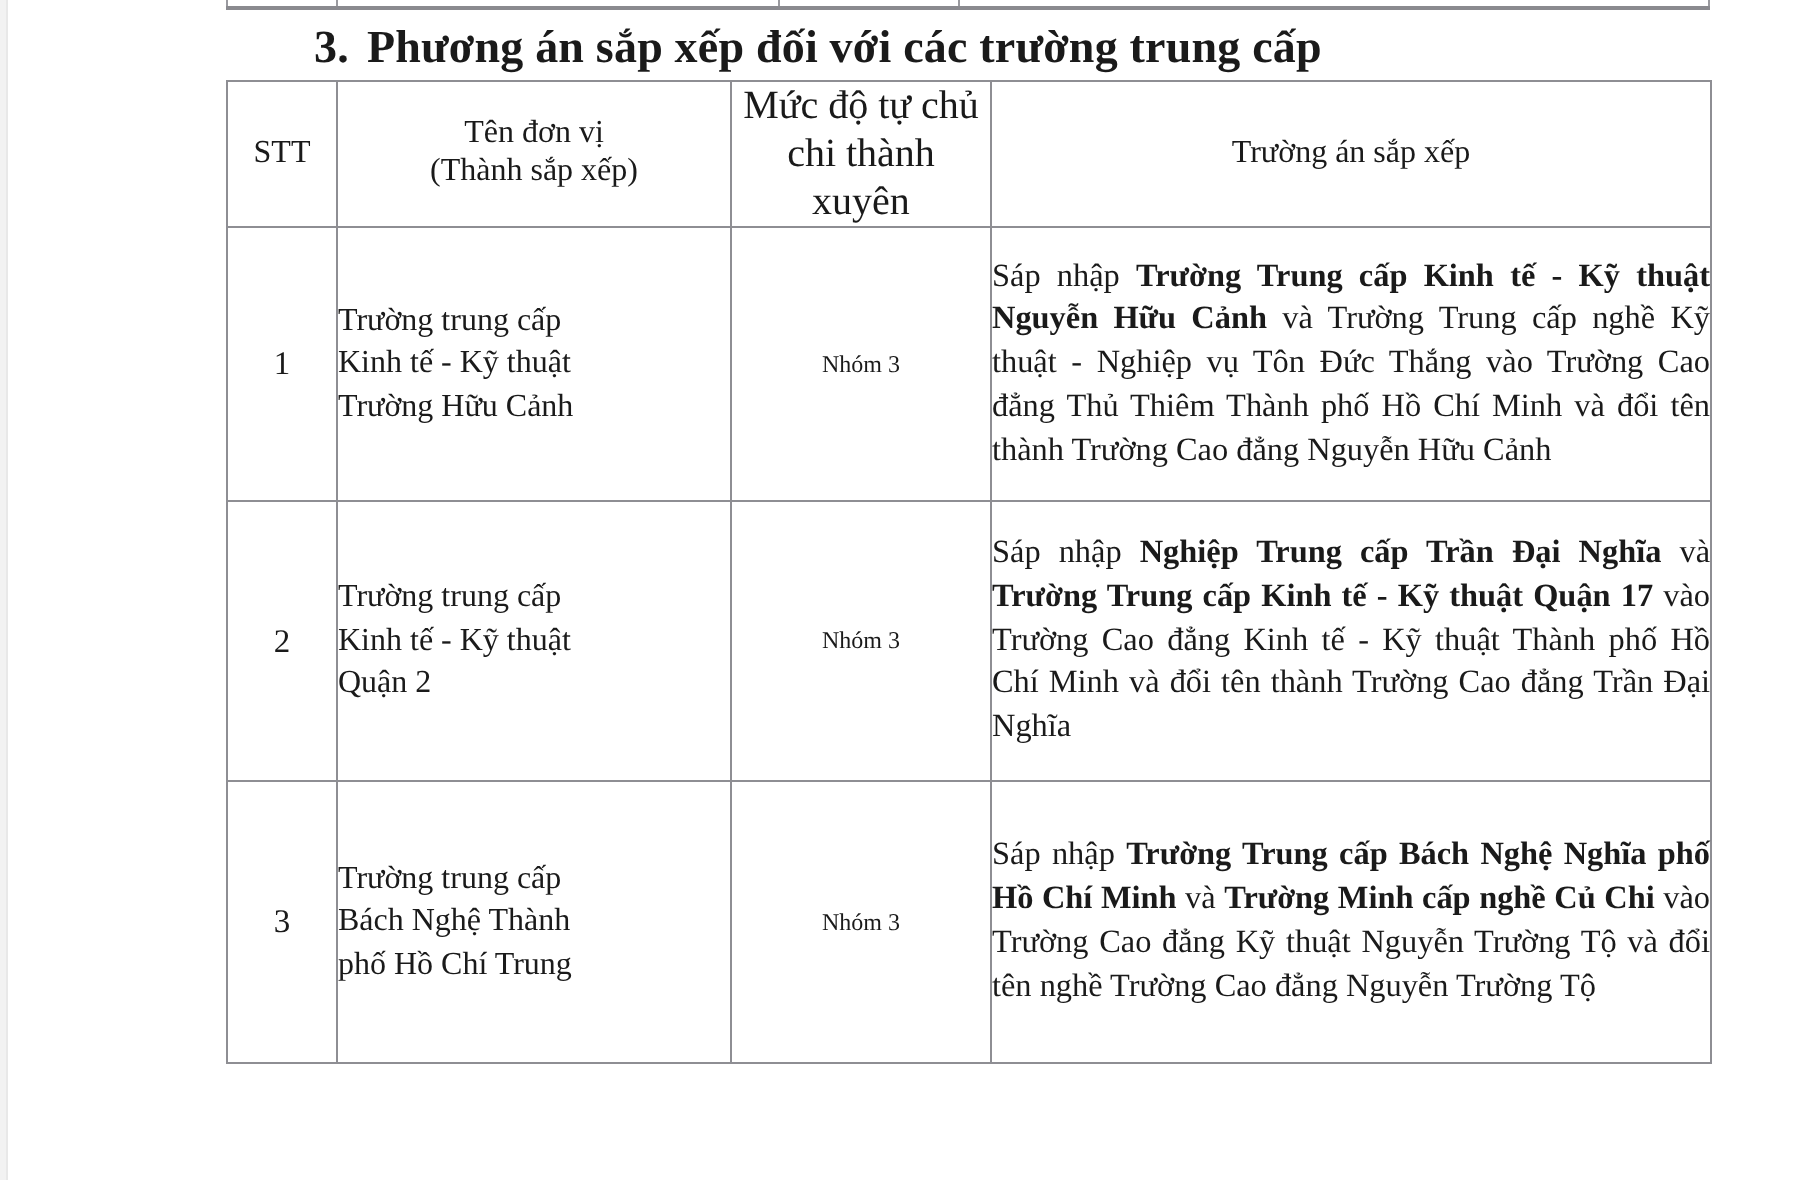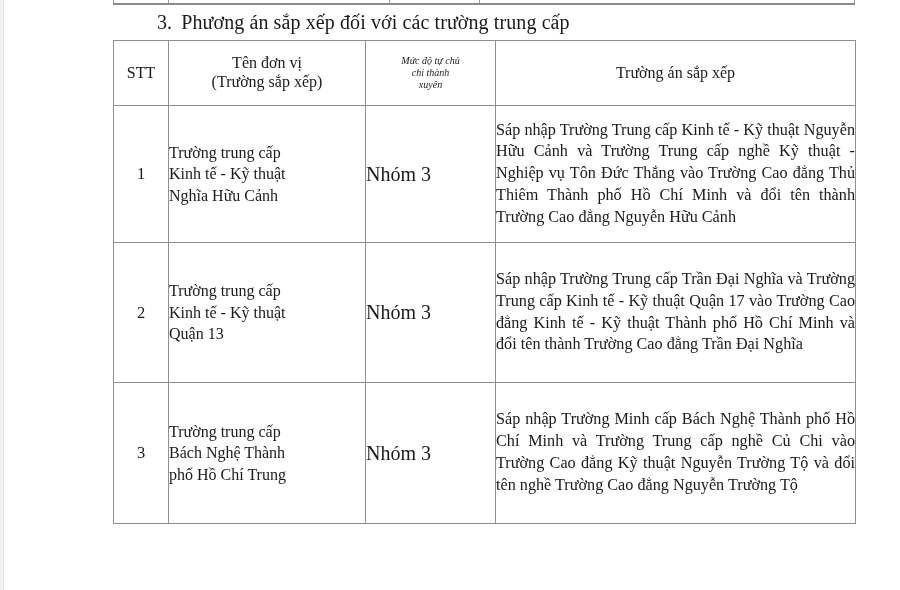--- a/index.html
+++ b/index.html
@@ -49,22 +49,22 @@
   .prev-table-sliver .vdiv.b { left: 276px; }
   .prev-table-sliver .vdiv.c { left: 366px; }
   .prev-table-sliver .vdiv.d { right: 0px; }
   .prev-table-sliver .vdiv.e { left: 0px; }
 
   
   .section-heading {
     position: absolute;
     left: 157px;
     top: 11px;
-    font-size: 20px;
-    font-weight: normal;
+    font-size: 23px;
+    font-weight: bold;
     letter-spacing: 0.1px;
     white-space: nowrap;
     text-align: right;
   }
   .section-heading .num {
     display: inline-block;
     margin-right: 9px;
   }
 
   
@@ -92,52 +92,51 @@
   .hdr-cell {
     text-align: center;
     font-weight: bold;
     font-size: 16px;
     line-height: 1.18;
     padding: 6px 4px;
     height: 65px;
     box-sizing: border-box;
   }
   .hdr-cell.small {
-    font-size: 10px;
+    font-size: 20px;
     line-height: 1.2;
-    font-style: italic;
   }
 
   
   .cell-stt {
     text-align: center;
     font-size: 16.5px;
     height: 136px;
   }
   .cell-name {
     font-size: 16px;
     line-height: 1.35;
     padding: 0 6px 0 14px;
     margin-left: 32px;
   }
   .cell-name .ln { display: block; white-space: nowrap; }
   .cell-level {
-    text-align: left;
-    font-size: 20px;
+    text-align: center;
+    font-size: 12px;
   }
   .cell-plan {
     font-size: 16.2px;
     line-height: 1.345;
     text-align: justify;
     text-align-last: left;
     padding: 3px 5px 3px 6px;
     vertical-align: top;
     hyphens: none;
   }
-  .cell-plan b { font-weight: normal; }
+  .cell-plan b { font-weight: bold; }
 
   .row1 td { height: 136px; }
   .row2 td { height: 139px; }
   .row3 td { height: 140px; }
 </style>
 </head>
 <body>
 
 <div class="page-edge-left"></div>
 
@@ -158,55 +157,55 @@
     <col class="col-stt">
     <col class="col-name">
     <col class="col-level">
     <col class="col-plan">
   </colgroup>
   <thead>
     <tr>
       <th class="hdr-cell">STT</th>
       <th class="hdr-cell">
         <div>Tên đơn vị</div>
-        <div>(Trường sắp xếp)</div>
+        <div>(Thành sắp xếp)</div>
       </th>
       <th class="hdr-cell small">
         <div>Mức độ tự chủ</div>
         <div>chi thành</div>
         <div>xuyên</div>
       </th>
       <th class="hdr-cell">Trường án sắp xếp</th>
     </tr>
   </thead>
   <tbody>
     <tr class="row1">
       <td class="cell-stt">1</td>
       <td class="cell-name">
         <span class="ln">Trường trung cấp</span>
         <span class="ln">Kinh tế - Kỹ thuật</span>
-        <span class="ln">Nghĩa Hữu Cảnh</span>
+        <span class="ln">Trường Hữu Cảnh</span>
       </td>
       <td class="cell-level">Nhóm 3</td>
       <td class="cell-plan"><span>Sáp nhập </span><b>Trường Trung cấp Kinh tế - Kỹ thuật Nguyễn Hữu Cảnh</b><span> và Trường Trung cấp nghề Kỹ thuật - Nghiệp vụ Tôn Đức Thắng vào Trường Cao đẳng Thủ Thiêm Thành phố Hồ Chí Minh và đổi tên thành Trường Cao đẳng Nguyễn Hữu Cảnh</span></td>
     </tr>
     <tr class="row2">
       <td class="cell-stt">2</td>
       <td class="cell-name">
         <span class="ln">Trường trung cấp</span>
         <span class="ln">Kinh tế - Kỹ thuật</span>
-        <span class="ln">Quận 13</span>
+        <span class="ln">Quận 2</span>
       </td>
       <td class="cell-level">Nhóm 3</td>
-      <td class="cell-plan"><span>Sáp nhập </span><b>Trường Trung cấp Trần Đại Nghĩa</b><span> và </span><b>Trường Trung cấp Kinh tế - Kỹ thuật Quận 17</b><span> vào Trường Cao đẳng Kinh tế - Kỹ thuật Thành phố Hồ Chí Minh và đổi tên thành Trường Cao đẳng Trần Đại Nghĩa</span></td>
+      <td class="cell-plan"><span>Sáp nhập </span><b>Nghiệp Trung cấp Trần Đại Nghĩa</b><span> và </span><b>Trường Trung cấp Kinh tế - Kỹ thuật Quận 17</b><span> vào Trường Cao đẳng Kinh tế - Kỹ thuật Thành phố Hồ Chí Minh và đổi tên thành Trường Cao đẳng Trần Đại Nghĩa</span></td>
     </tr>
     <tr class="row3">
       <td class="cell-stt">3</td>
       <td class="cell-name">
         <span class="ln">Trường trung cấp</span>
         <span class="ln">Bách Nghệ Thành</span>
         <span class="ln">phố Hồ Chí Trung</span>
       </td>
       <td class="cell-level">Nhóm 3</td>
-      <td class="cell-plan"><span>Sáp nhập </span><b>Trường Minh cấp Bách Nghệ Thành phố Hồ Chí Minh</b><span> và </span><b>Trường Trung cấp nghề Củ Chi</b><span> vào Trường Cao đẳng Kỹ thuật Nguyễn Trường Tộ và đổi tên nghề Trường Cao đẳng Nguyễn Trường Tộ</span></td>
+      <td class="cell-plan"><span>Sáp nhập </span><b>Trường Trung cấp Bách Nghệ Nghĩa phố Hồ Chí Minh</b><span> và </span><b>Trường Minh cấp nghề Củ Chi</b><span> vào Trường Cao đẳng Kỹ thuật Nguyễn Trường Tộ và đổi tên nghề Trường Cao đẳng Nguyễn Trường Tộ</span></td>
     </tr>
   </tbody>
 </table>
 
 </body></html>

